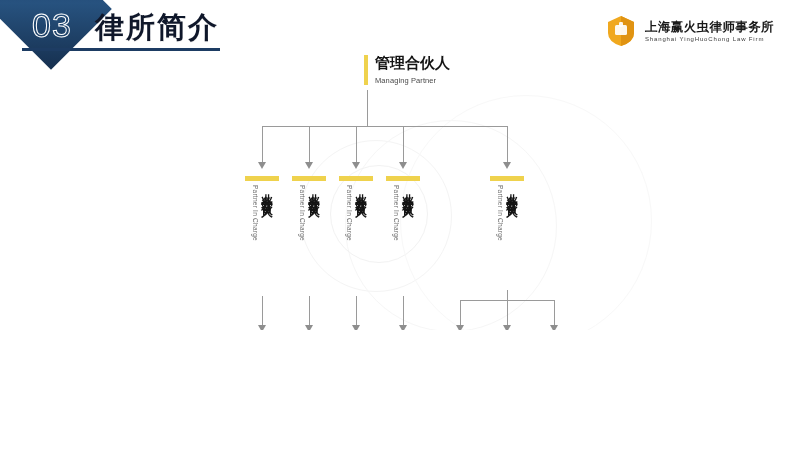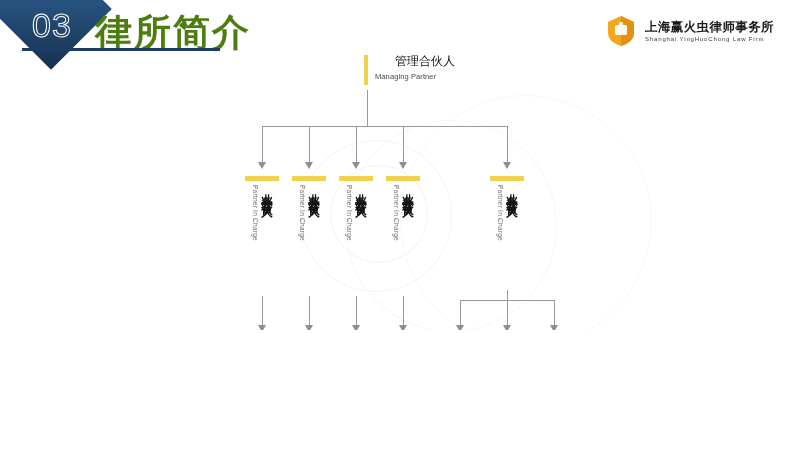--- a/index.html
+++ b/index.html
@@ -29,21 +29,21 @@
   }
   .diamond-num{
     position:absolute;left:14px;top:2px;width:76px;height:46px;
     display:flex;align-items:center;justify-content:center;
     font-size:34px;line-height:1;color:#ffffff;
     -webkit-text-stroke:1px #ffffff;color:transparent;
     font-family:"Liberation Sans",sans-serif;font-weight:400;letter-spacing:1px;
   }
   .title-cn{
     position:absolute;left:95px;top:8px;
-    font-size:37px;font-weight:bold;color:#4d7c0f;
+    font-size:29px;font-weight:bold;color:#0f172a;
     font-family:Liberation Serif, serif;
     letter-spacing:2px;text-shadow:0 1px 0 rgba(0,0,0,.06);
   }
   .title-rule{
     position:absolute;left:22px;top:48px;width:198px;height:3px;background:#1d3c63;
   }
   .subtitle{
     position:absolute;left:22px;top:55px;width:198px;
     text-align:center;font-size:16px;font-weight:bold;color:#222;
     letter-spacing:7px;text-indent:7px;
@@ -56,22 +56,22 @@
   .logo-txt{display:flex;flex-direction:column;line-height:1.1;}
   .logo-cn{font-size:12.5px;font-weight:bold;color:#1a1a1a;letter-spacing:.4px;
            font-family:"DejaVu Sans","Liberation Sans",sans-serif;}
   .logo-en{font-size:6px;color:#3a3a3a;letter-spacing:.85px;margin-top:2px;
            font-family:"Liberation Sans",sans-serif;}
 
   
   .root-node{position:absolute;left:364px;top:54px;display:flex;gap:7px;align-items:flex-start;}
   .root-bar{width:4px;height:30px;background:#efd24d;flex:0 0 auto;margin-top:1px;}
   .root-txt{display:flex;flex-direction:column;}
-  .root-cn{font-size:12px;font-weight:normal;color:#141414;line-height:1.25;
-           font-family:"DejaVu Sans","Liberation Sans",sans-serif;margin-left:20px;}
+  .root-cn{font-size:15px;font-weight:bold;color:#141414;line-height:1.25;
+           font-family:"DejaVu Sans","Liberation Sans",sans-serif;}
   .root-en{font-size:7.5px;color:#4a4a4a;margin-top:3px;letter-spacing:.1px;
            font-family:"Liberation Sans",sans-serif;}
 
   
   .vnode{position:absolute;display:flex;flex-direction:column;align-items:center;}
   .vbar{width:34px;height:5px;background:#efd24d;}
   .vbody{display:flex;flex-direction:row-reverse;justify-content:center;
          gap:2px;margin-top:4px;}
   .vcn{
     writing-mode:vertical-rl;text-orientation:upright;

